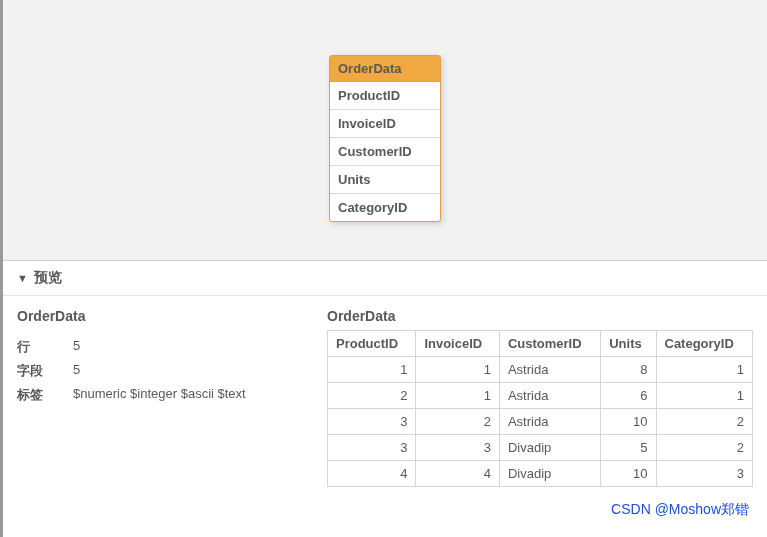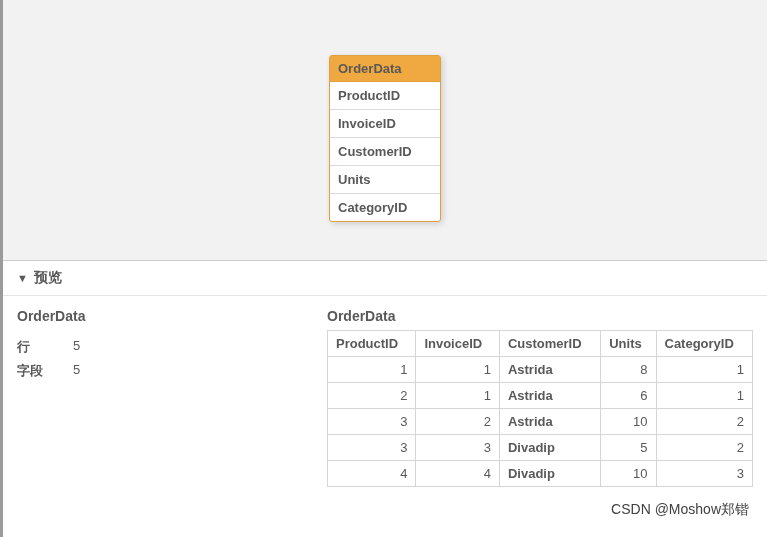--- a/index.html
+++ b/index.html
@@ -74,27 +74,27 @@
   font-size: 13px;
 }
 table.data th {
   text-align: left;
   font-weight: bold;
   background: #fff;
   color: #595959;
 }
 table.data td { color: #595959; }
 td.num { text-align: right; }
-td.txt { font-weight: bold; text-align: left; }
+td.txt { font-weight: normal; text-align: left; }
 .watermark {
   position: absolute;
   right: 18px;
   bottom: 18px;
   font-size: 14px;
-  color: #404040;
+  color: #1d4ed8;
   font-weight: 400;
 }
 </style>
 </head>
 <body>
 
 <div class="canvas">
   <div class="schema-box">
     <div class="schema-header">OrderData</div>
     <div id="schema-fields">
@@ -115,20 +115,24 @@
 <div class="preview-body">
   <div class="meta-col">
     <div class="meta-title">OrderData</div>
     <div class="meta-row">
       <div class="meta-label">行</div>
       <div class="meta-val">5</div>
     </div>
     <div class="meta-row">
       <div class="meta-label">字段</div>
       <div class="meta-val">5</div>
+    </div>
+    <div class="meta-row">
+      <div class="meta-label">标签</div>
+      <div class="meta-val">$numeric $integer $ascii $text</div>
     </div>
   </div>
 
   <div class="data-col">
     <div class="data-title">OrderData</div>
     <table class="data">
       <thead>
           <tr id="thead-row">
             <th>ProductID</th>
             <th>InvoiceID</th>

